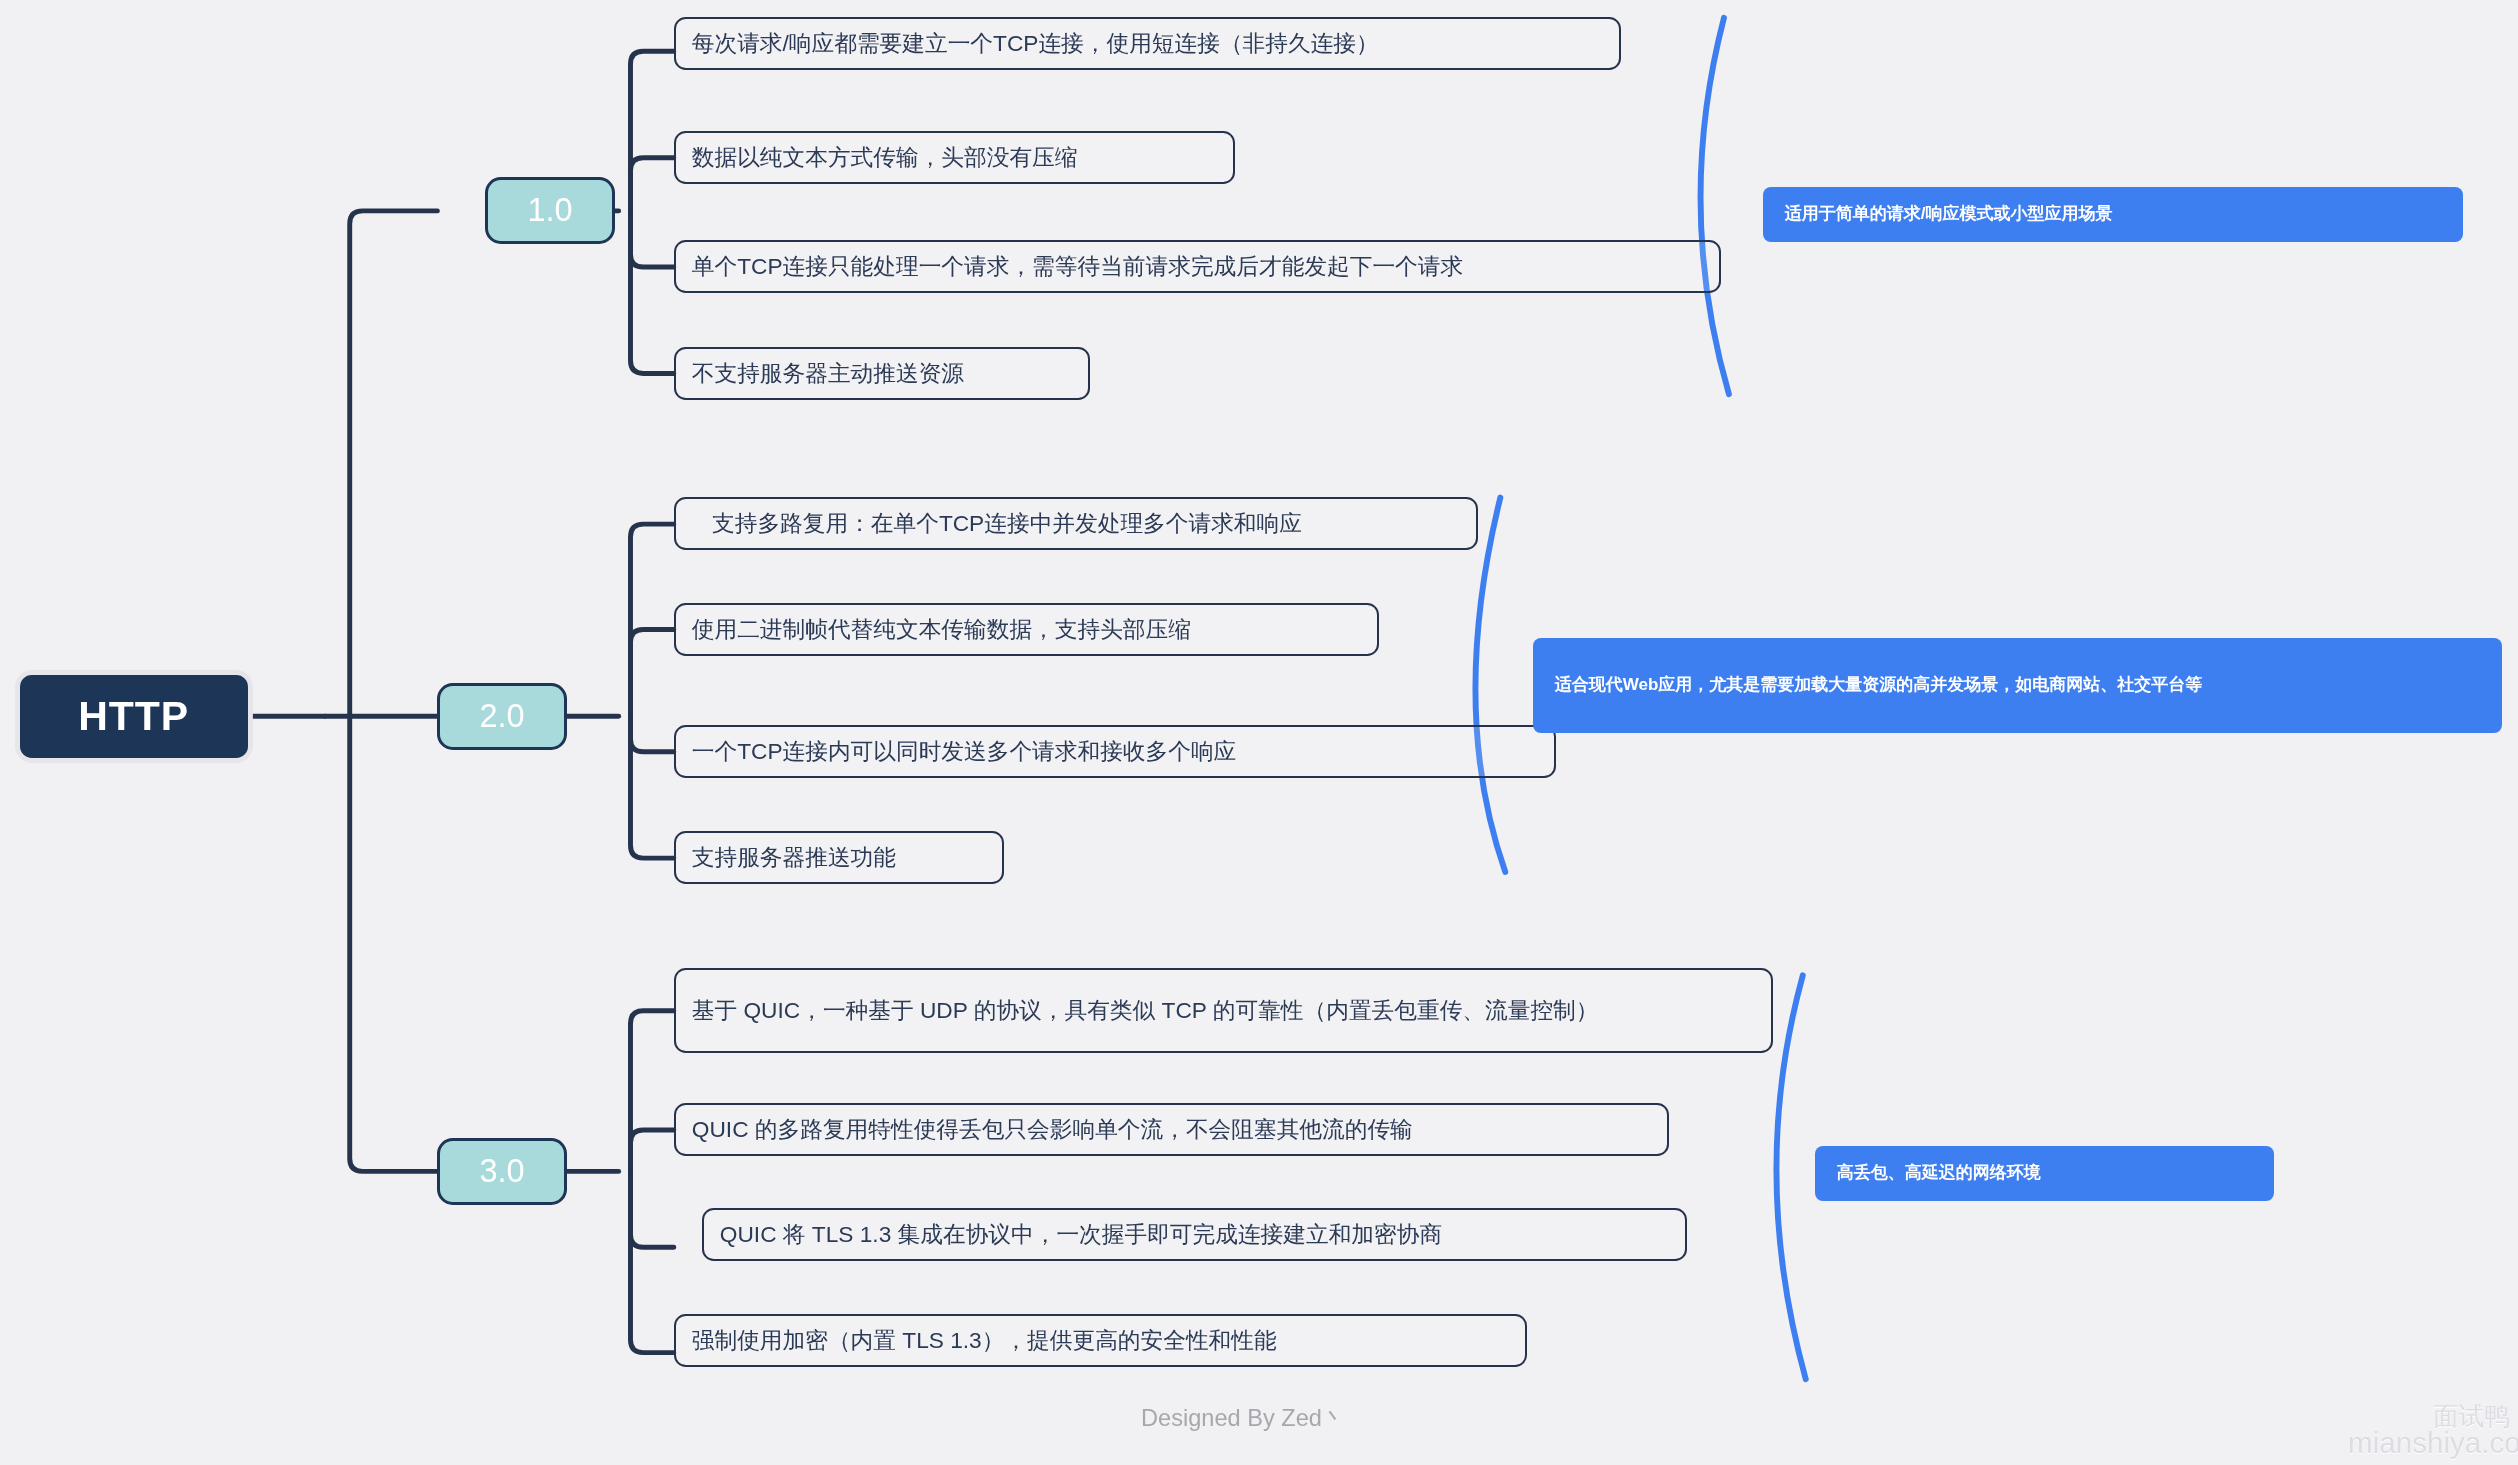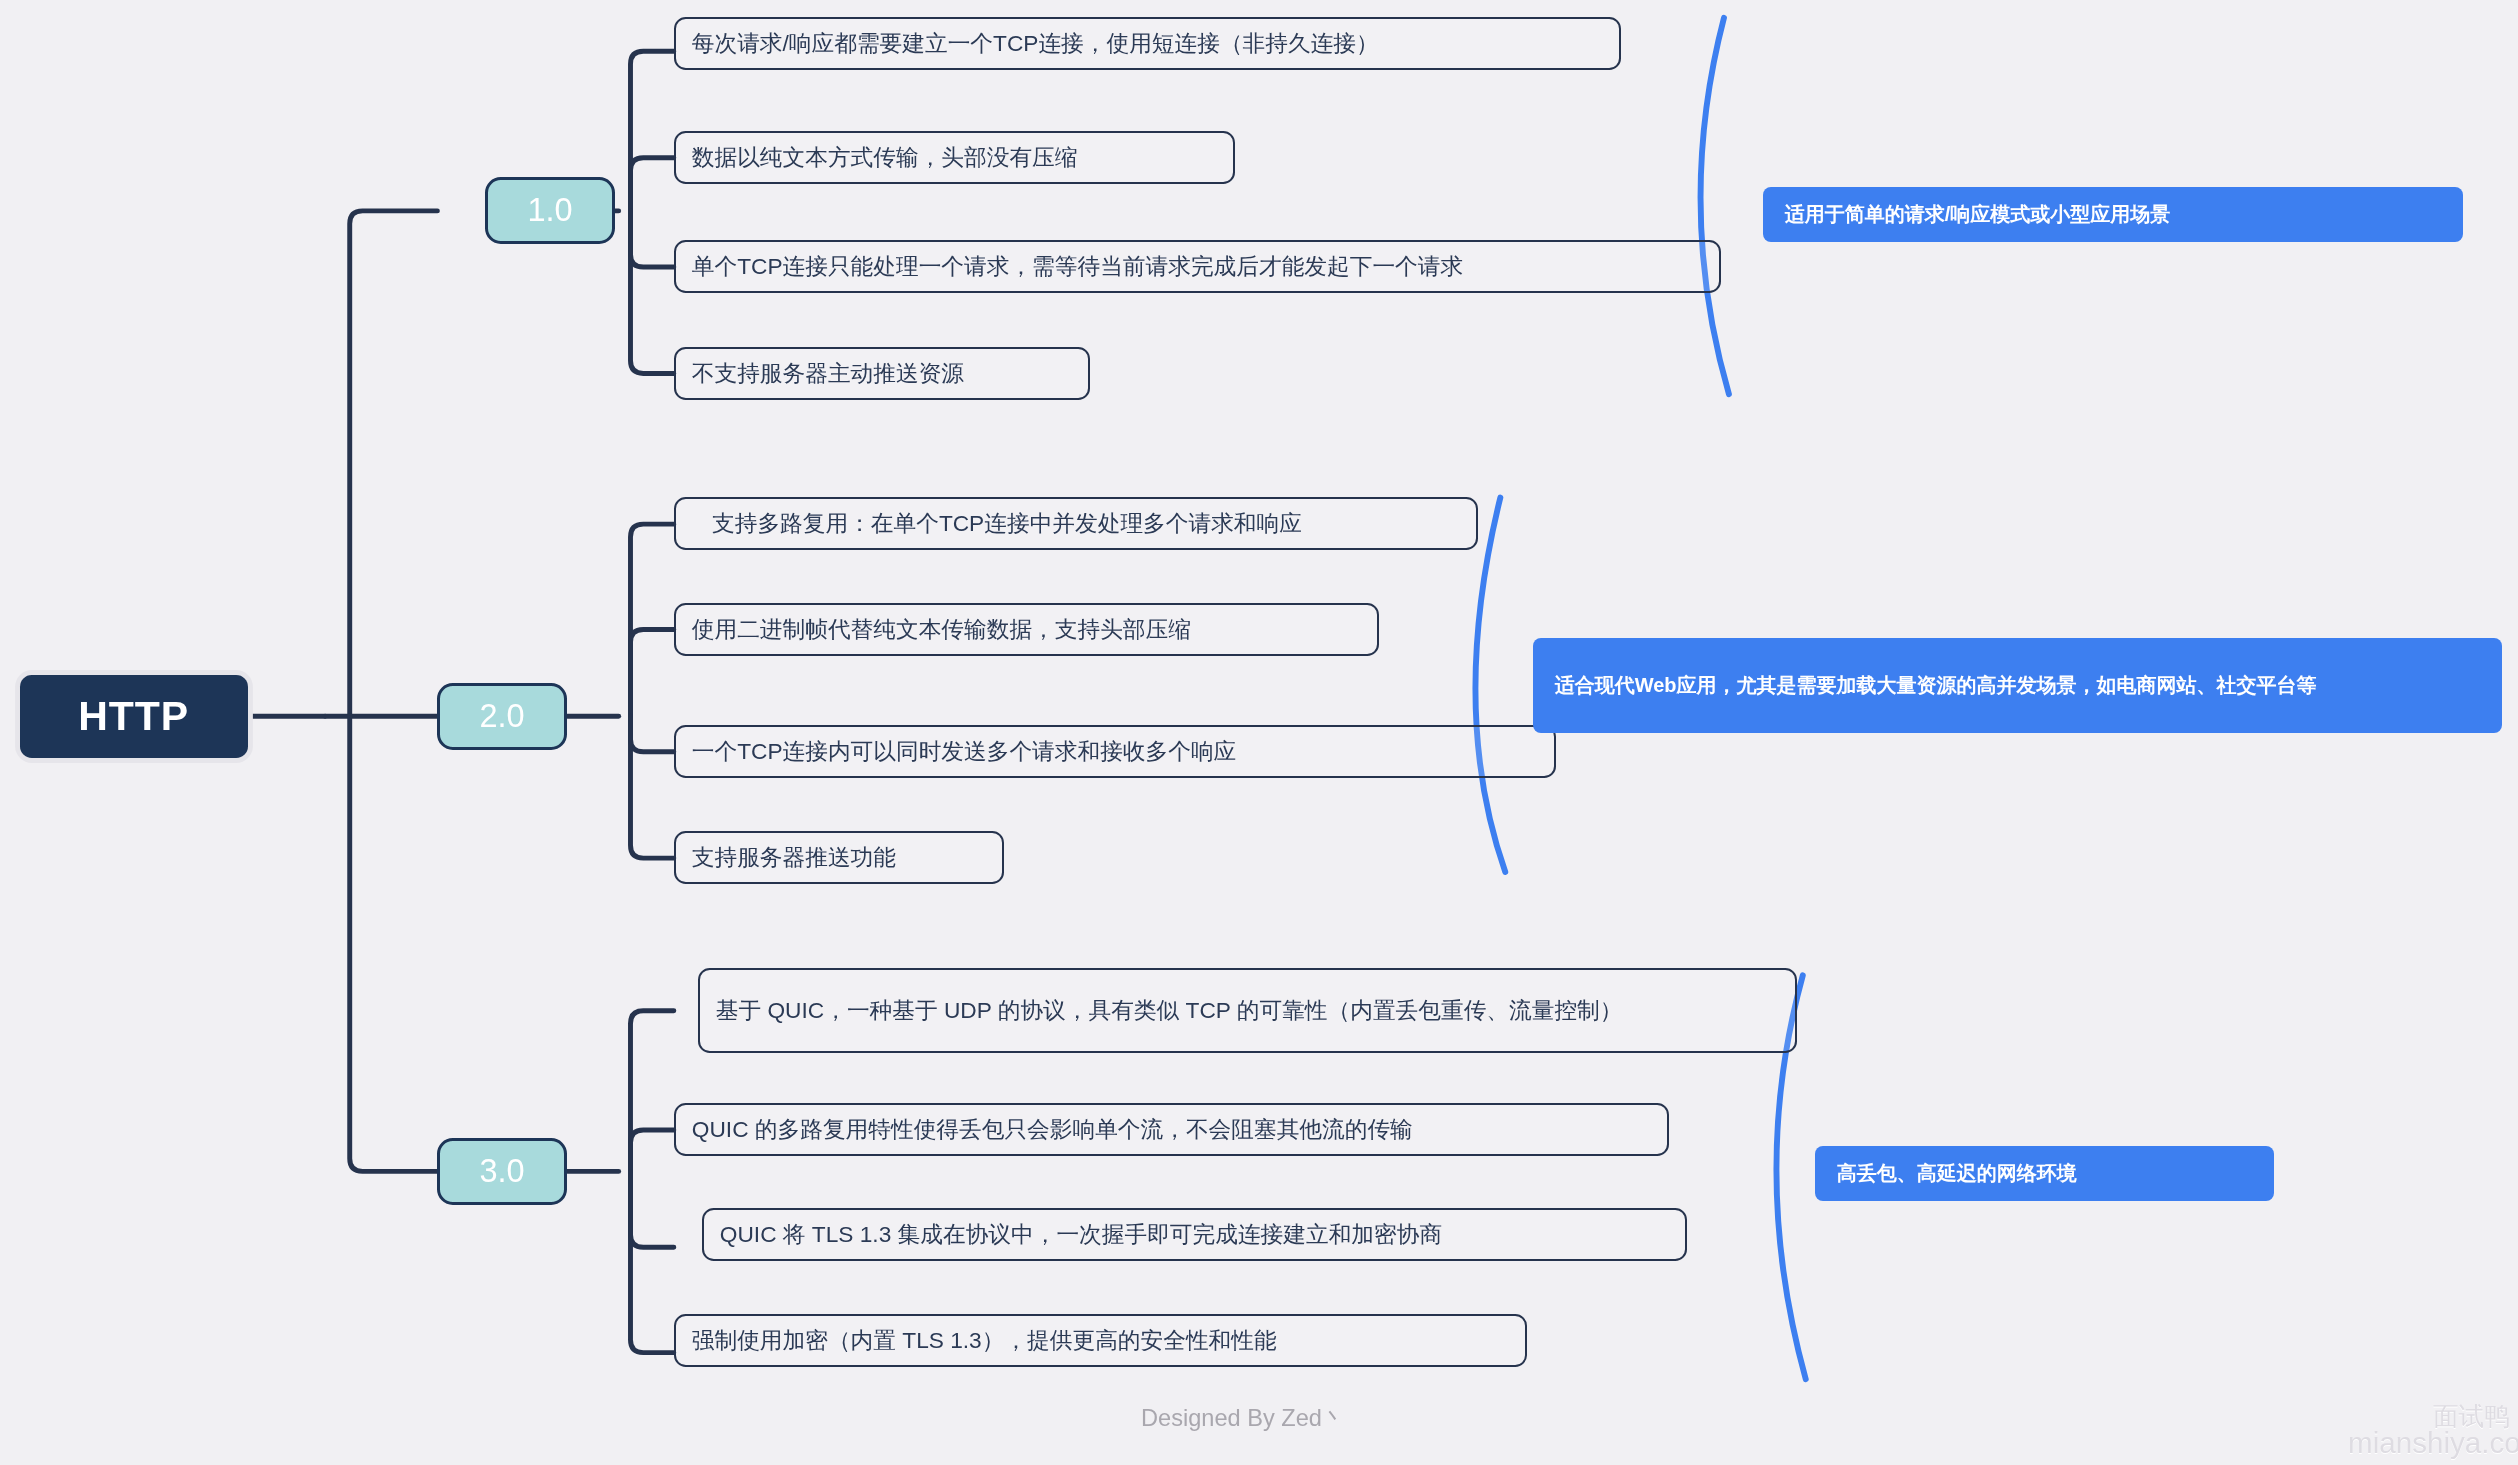--- a/index.html
+++ b/index.html
@@ -70,21 +70,21 @@
     box-sizing: border-box;
   }
 
   
   .summary {
     position: absolute;
     display: flex;
     align-items: center;
     background: #3d7ff0;
     color: #ffffff;
-    font-size: 20px;
+    font-size: 17px;
     font-weight: bold;
     line-height: 1.45;
     border-radius: 7.9px;
     padding: 9.9px 21.7px;
     box-sizing: border-box;
   }
 
   
   .credit {
     position: absolute;
@@ -180,21 +180,21 @@
   <div class="leaf" style="left:674px; top:725px; width:882px; height:53px;">
     <span>一个TCP连接内可以同时发送多个请求和接收多个响应</span>
   </div>
   <div class="leaf" style="left:674px; top:831px; width:330px; height:53px;">
     <span>支持服务器推送功能</span>
   </div>
   <div class="summary" style="left:1533px; top:638px; width:969px; height:95px;">
     <span>适合现代Web应用，尤其是需要加载大量资源的高并发场景，如电商网站、社交平台等</span>
   </div>
 
-  <div class="leaf" style="left:674px; top:968px; width:1099px; height:85px;margin-left:24px;">
+  <div class="leaf" style="left:674px; top:968px; width:1099px; height:85px;">
     <span>基于 QUIC，一种基于 UDP 的协议，具有类似 TCP 的可靠性（内置丢包重传、流量控制）</span>
   </div>
   <div class="leaf" style="left:674px; top:1103px; width:995px; height:53px;">
     <span>QUIC 的多路复用特性使得丢包只会影响单个流，不会阻塞其他流的传输</span>
   </div>
   <div class="leaf" style="left:674px; top:1208px; width:985px; height:53px;margin-left:28px;">
     <span>QUIC 将 TLS 1.3 集成在协议中，一次握手即可完成连接建立和加密协商</span>
   </div>
   <div class="leaf" style="left:674px; top:1314px; width:853px; height:53px;">
     <span>强制使用加密（内置 TLS 1.3），提供更高的安全性和性能</span>

